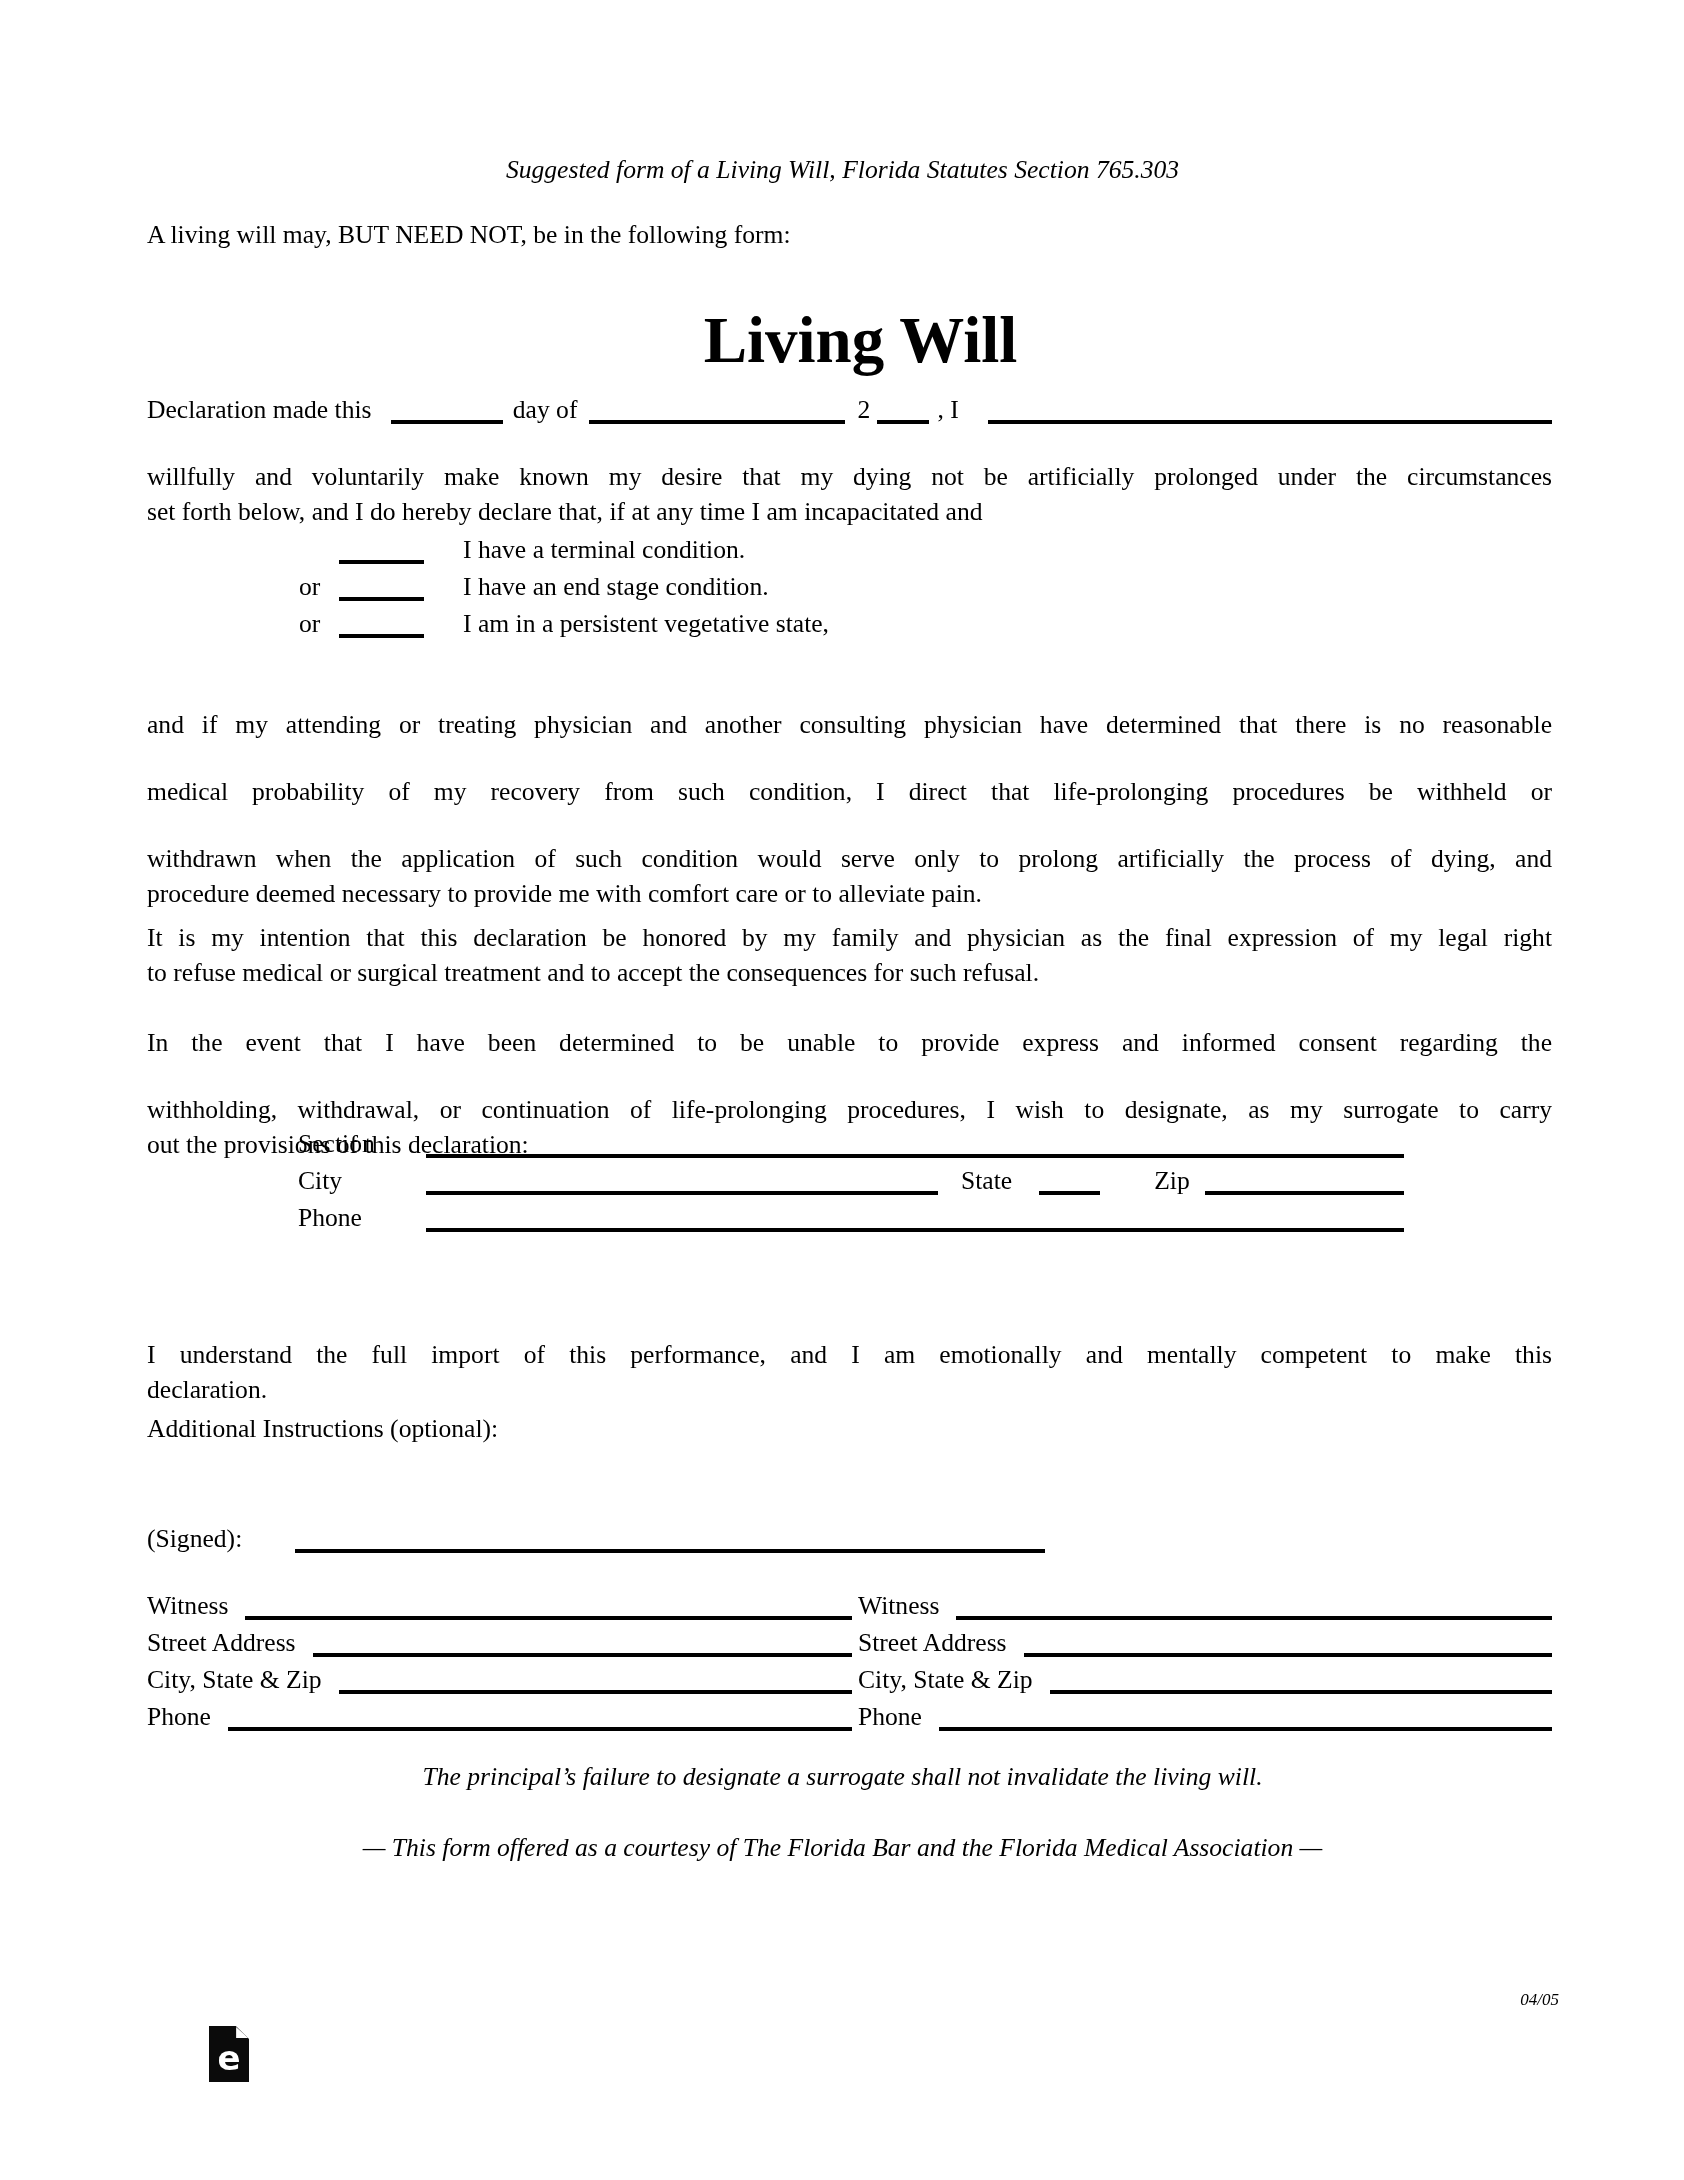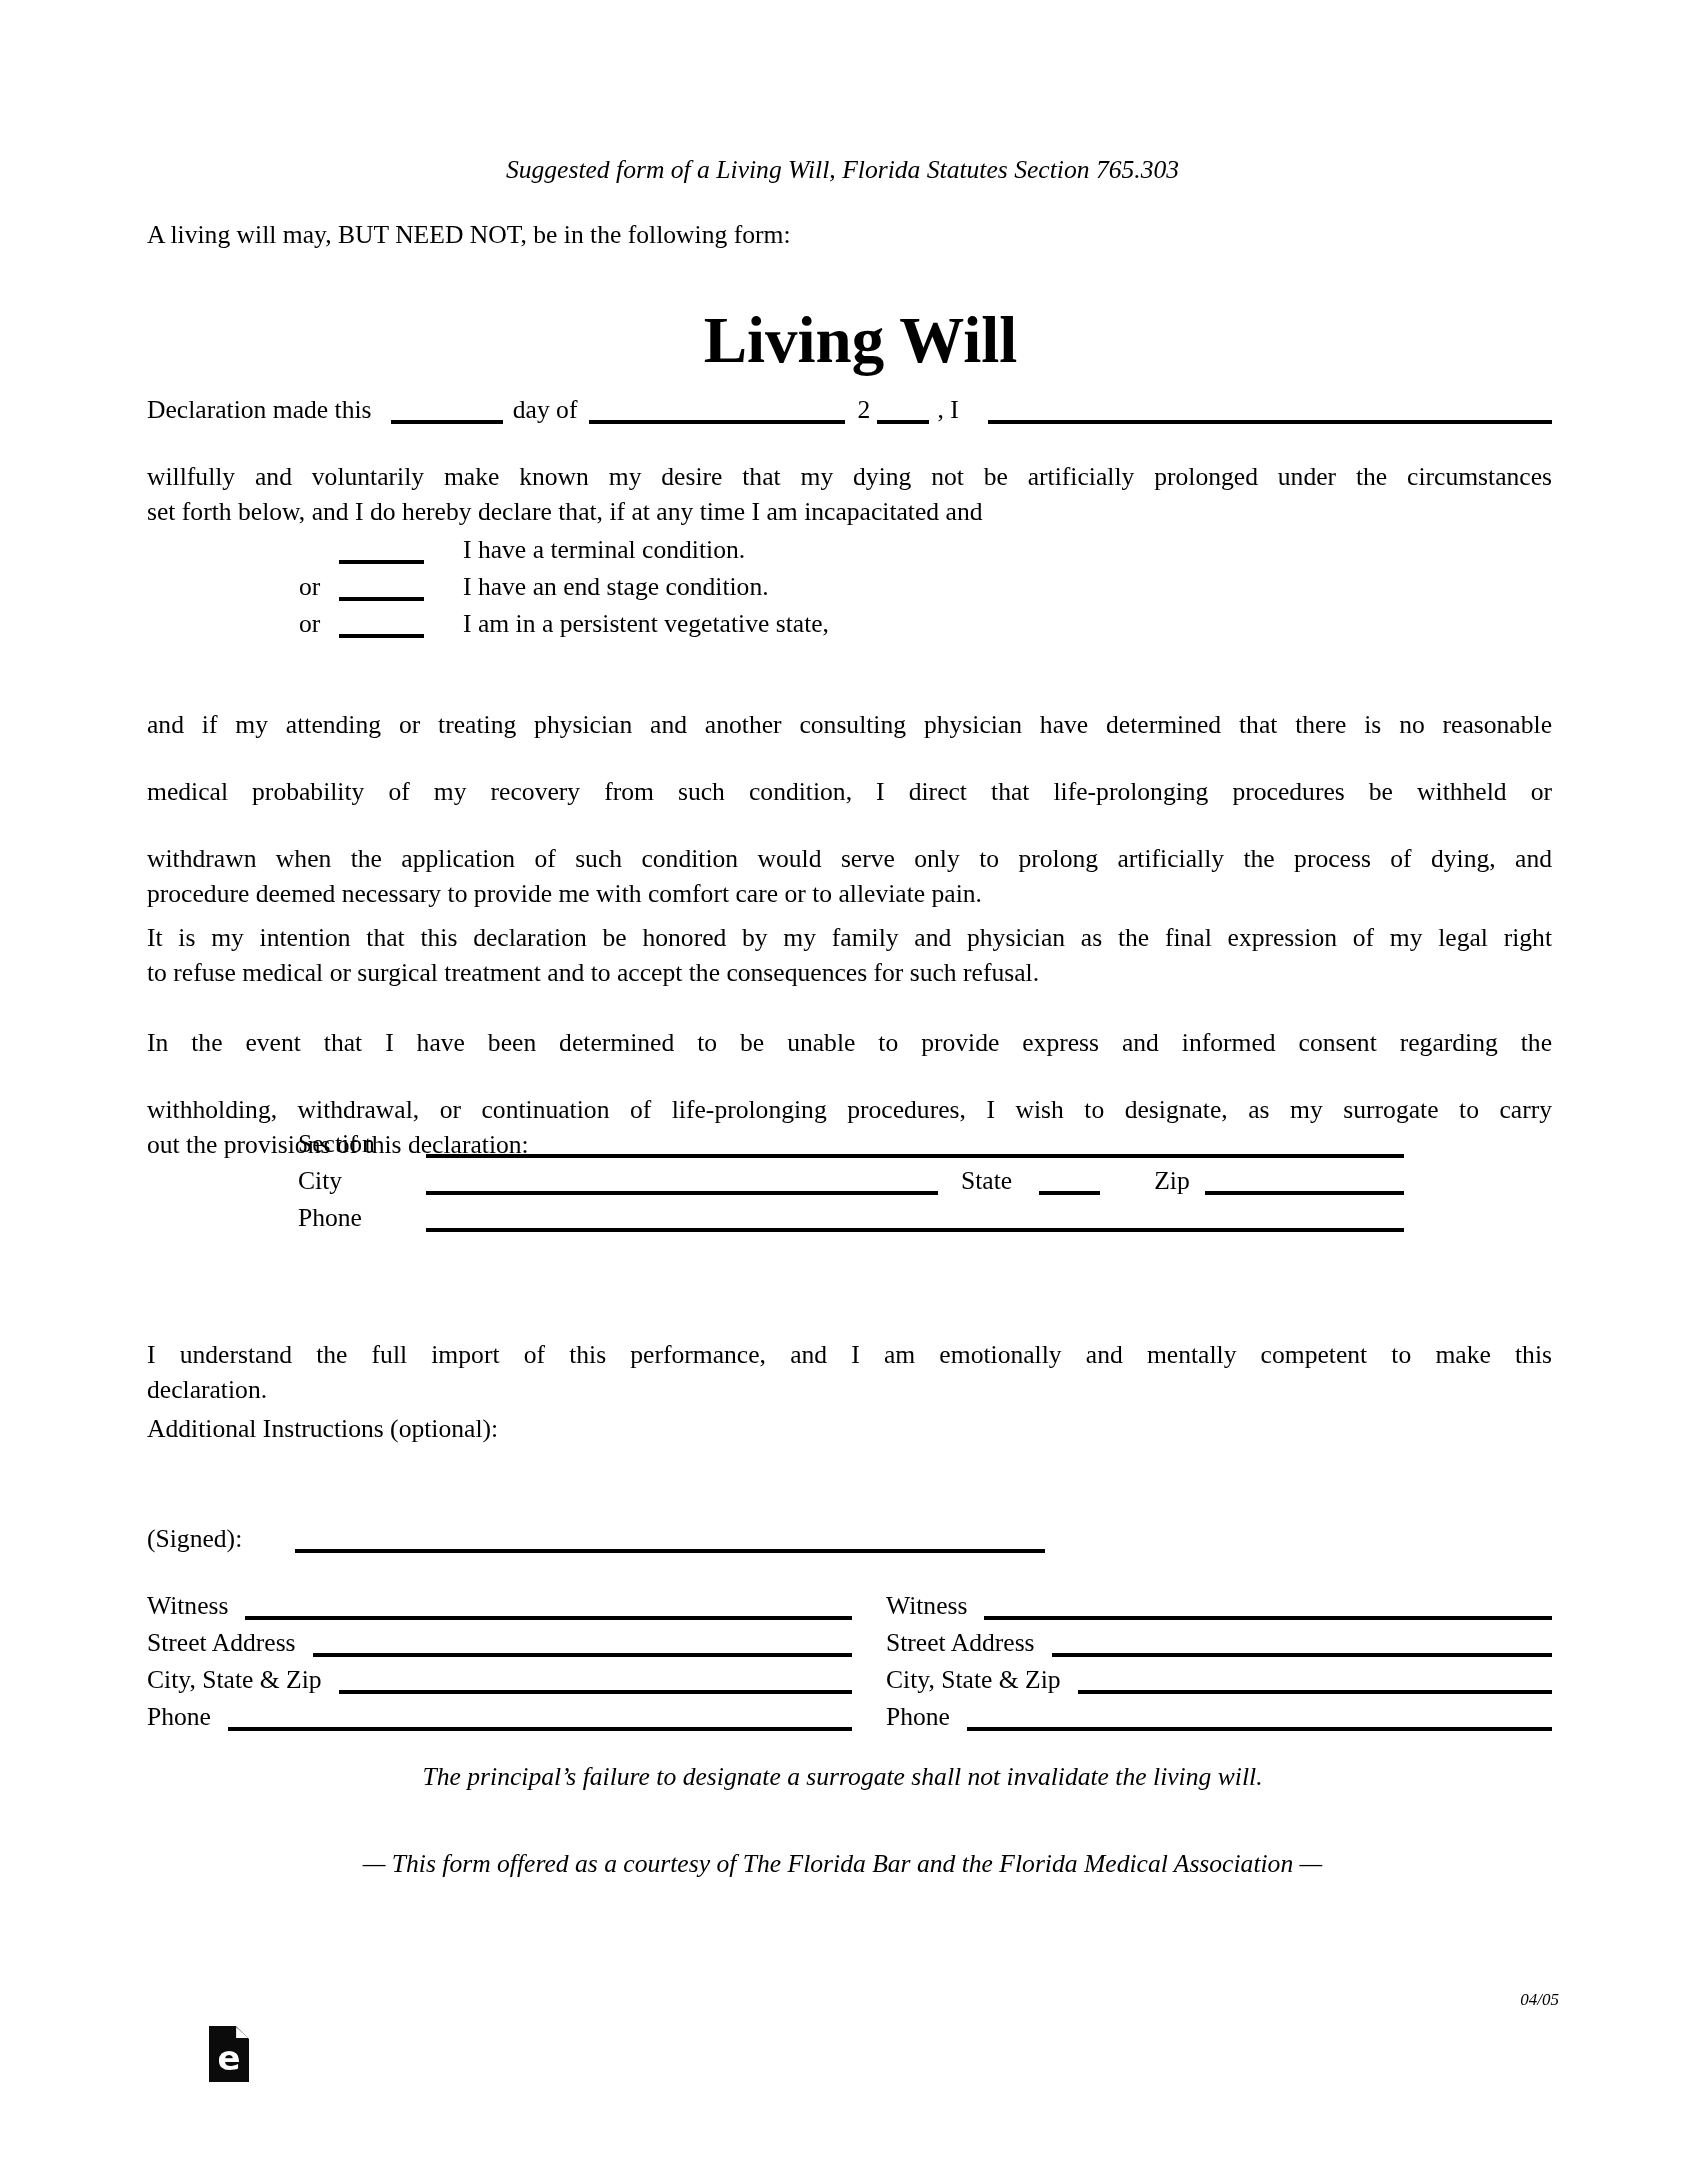--- a/index.html
+++ b/index.html
@@ -52,21 +52,21 @@
   .fline { flex: 1; }
   .fline-city { width: 512px; flex: none; }
   .flabel-state { margin-left: 23px; white-space: nowrap; }
   .fblank-state { width: 61px; margin-left: 27px; flex: none; }
   .flabel-zip { margin-left: 54px; white-space: nowrap; }
   .fblank-zip { flex: 1; margin-left: 15.3px; }
   
   .signed-row { display: flex; align-items: baseline; height: 37px; }
   .signed-line { width: 750px; margin-left: 53px; flex: none; }
   
-  .wcols { display: flex; gap: 34px; }
+  .wcols { display: flex; gap: 6px; }
   .wcol-left { width: 705px; flex: none; }
   .wcol-right { flex: 1; }
   .wrow { display: flex; align-items: baseline; height: 37px; }
   .wlabel { white-space: nowrap; }
   .wline { flex: 1; margin-left: 17px; }
   .version { font-size: 17px; font-style: italic; }
   
   .logo { width: 40px; height: 56px; }
   .logo-doc {
     position: absolute; inset: 0;
@@ -215,21 +215,21 @@
         <span class="blank wline"></span>
       </div>
       <div class="wrow">
         <span class="wlabel">Phone</span>
         <span class="blank wline"></span>
       </div>
     </div>
   </div>
 
   <div class="abs centered italic" style="top:1762px;">The principal’s failure to designate a surrogate shall not invalidate the living will.</div>
-  <div class="abs centered italic" style="top:1833px;margin-top:16px;">— This form offered as a courtesy of The Florida Bar and the Florida Medical Association —</div>
+  <div class="abs centered italic" style="top:1833px;">— This form offered as a courtesy of The Florida Bar and the Florida Medical Association —</div>
 
   <div class="abs version" style="top:1990px; right:126px;">04/05</div>
 
   <div class="abs logo" style="left:209px; top:2026px;">
     <div class="logo-doc"></div>
     <div class="logo-flap"></div>
     <div class="logo-letter">e</div>
   </div>
 
 </div>

